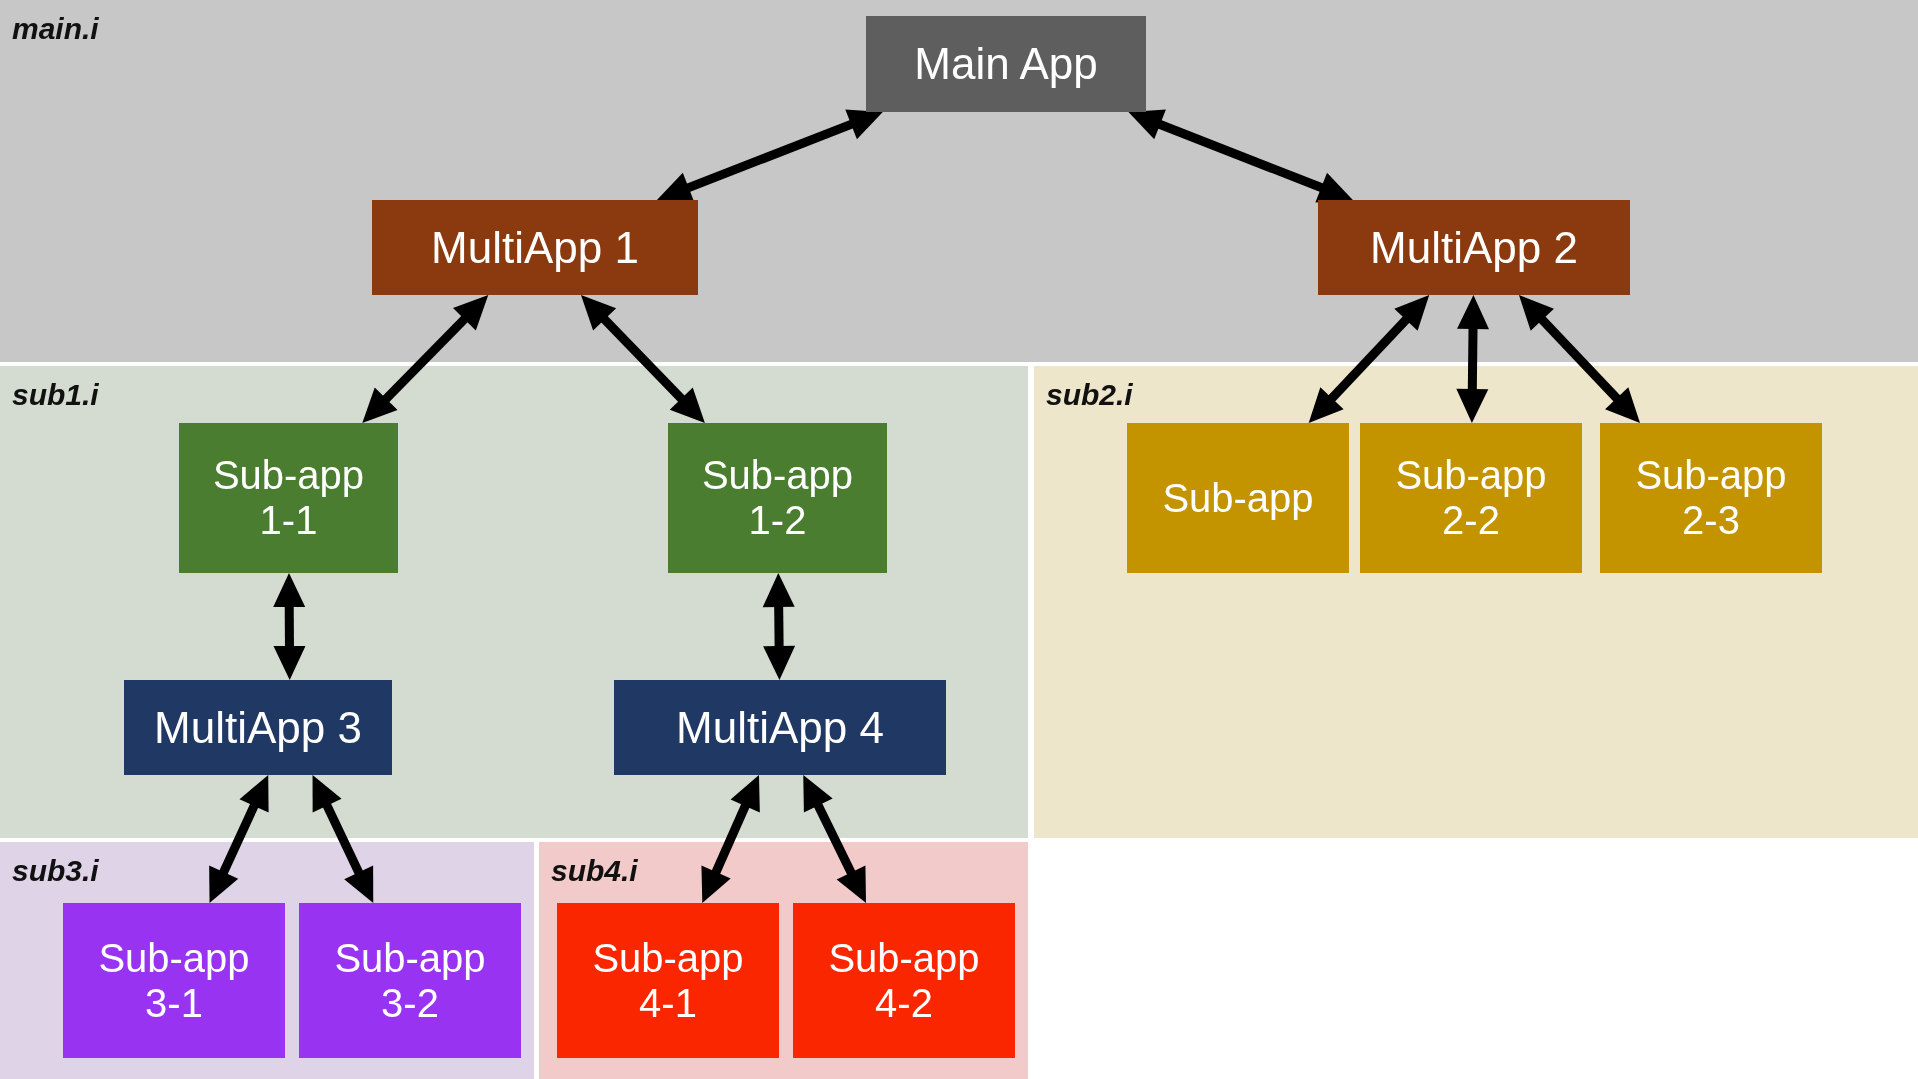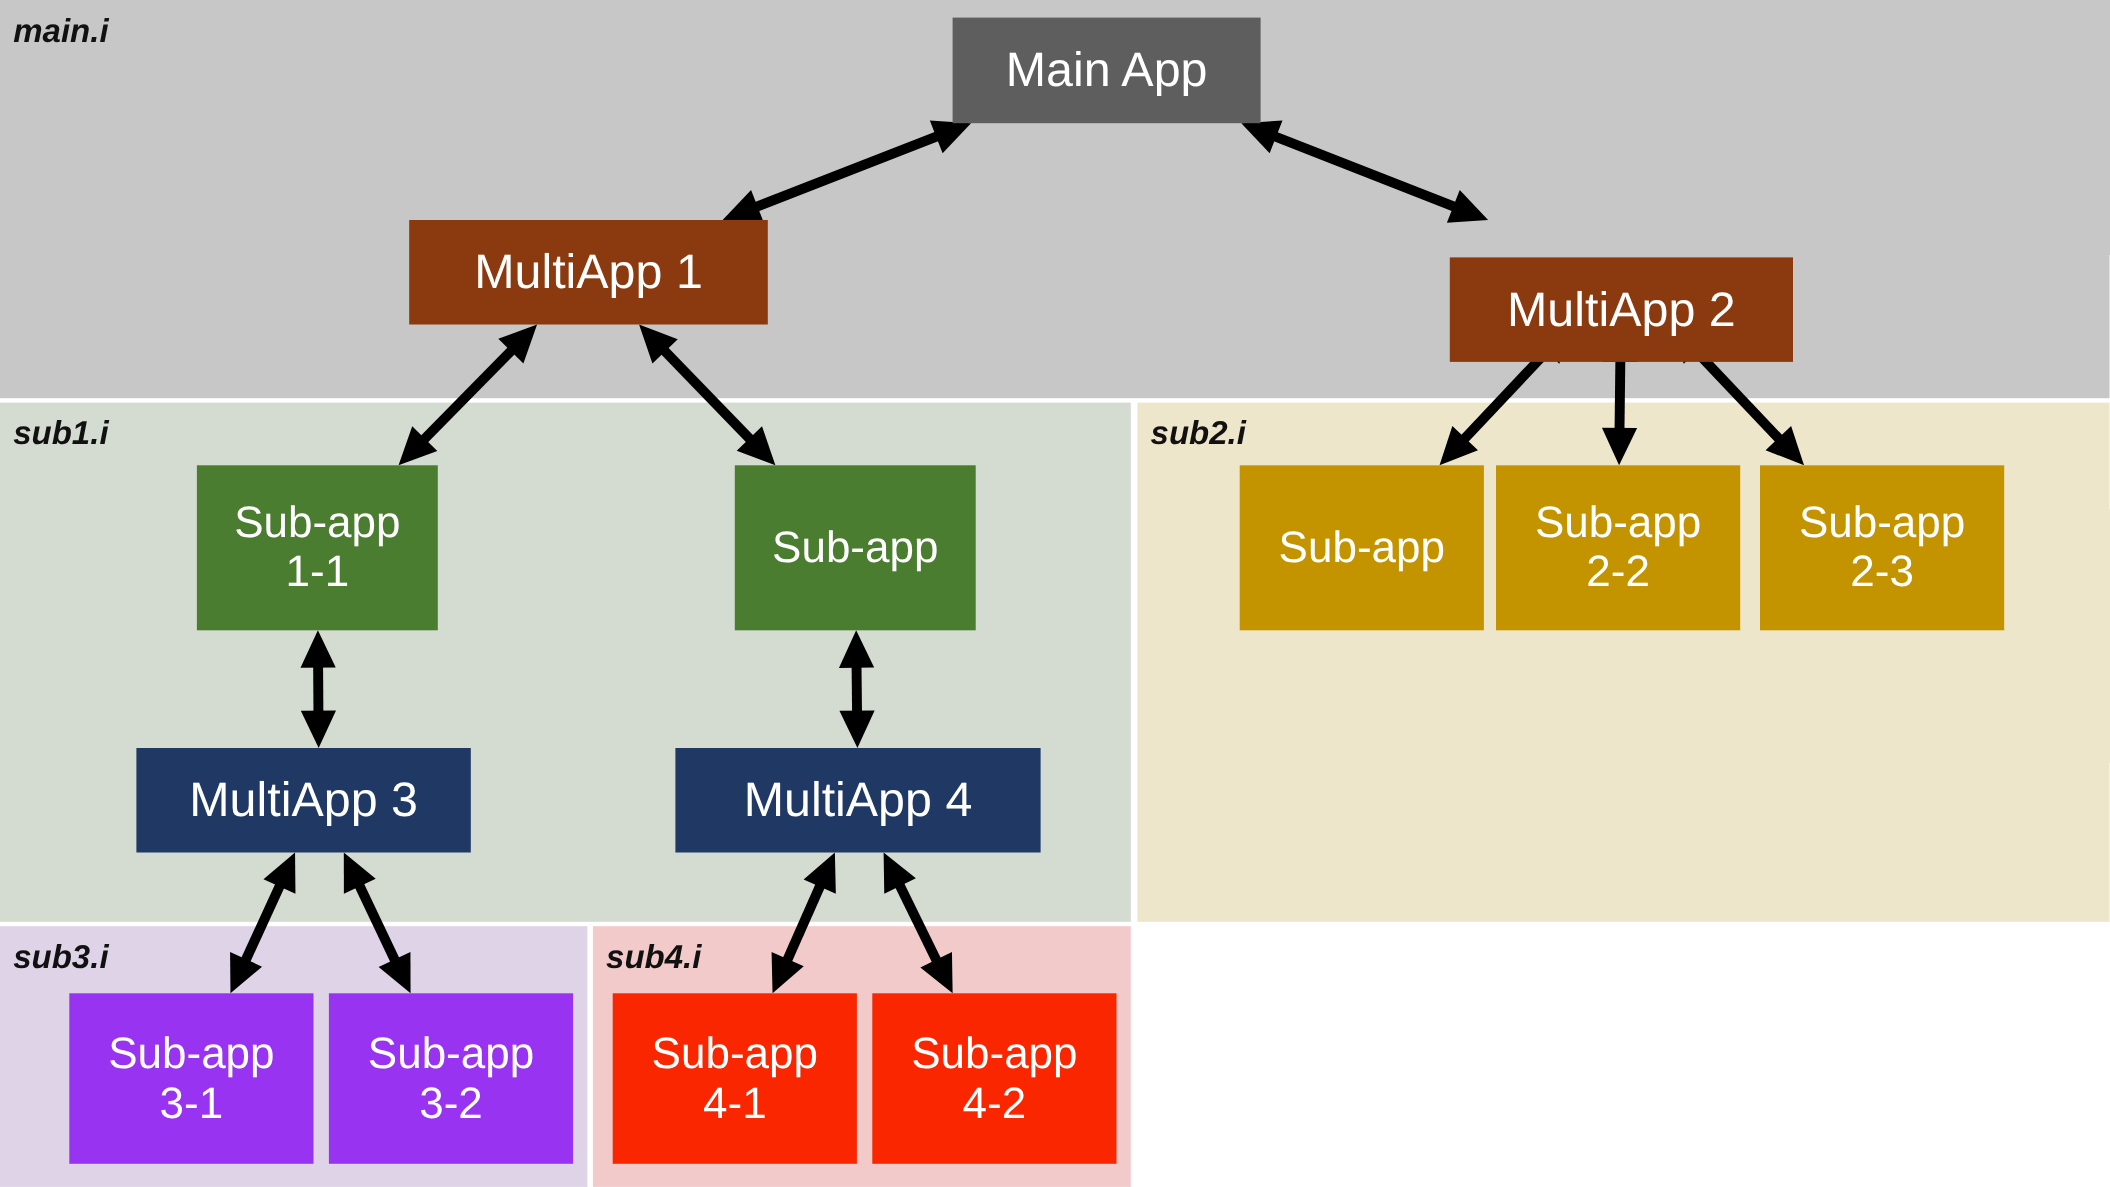--- a/index.html
+++ b/index.html
@@ -146,54 +146,55 @@
       <div class="node big" style="left: 866px; top: 16px; width: 280px; height: 96px; background: rgb(94, 94, 94); justify-content: center;">
         <div style="width: 100%;">
           <span>Main App</span>
         </div>
       </div>
       <div class="node big" style="left: 372px; top: 200px; width: 326px; height: 95px; background: rgb(138, 58, 14);">
         <div style="width: 100%;">
           <span>MultiApp 1</span>
         </div>
       </div>
-      <div class="node big" style="left: 1318px; top: 200px; width: 312px; height: 95px; background: rgb(138, 58, 14); margin-top: 34px;">
+      <div class="node big" style="left: 1318px; top: 200px; width: 312px; height: 95px; background: rgb(138, 58, 14);">
         <div style="width: 100%;">
           <span>MultiApp 2</span>
         </div>
       </div>
       <div class="node leaf" style="left: 179px; top: 423px; width: 219px; height: 150px; background: rgb(74, 125, 48);">
         <div style="width: 100%;">
           <span>Sub-app</span>
           <span>1-1</span>
         </div>
       </div>
       <div class="node leaf" style="left: 668px; top: 423px; width: 219px; height: 150px; background: rgb(74, 125, 48);">
         <div style="width: 100%;">
           <span>Sub-app</span>
+          <span>1-2</span>
         </div>
       </div>
       <div class="node leaf" style="left: 1127px; top: 423px; width: 222px; height: 150px; background: rgb(196, 148, 0);">
         <div style="width: 100%;">
           <span>Sub-app</span>
         </div>
       </div>
       <div class="node leaf" style="left: 1360px; top: 423px; width: 222px; height: 150px; background: rgb(196, 148, 0);">
         <div style="width: 100%;">
           <span>Sub-app</span>
           <span>2-2</span>
         </div>
       </div>
       <div class="node leaf" style="left: 1600px; top: 423px; width: 222px; height: 150px; background: rgb(196, 148, 0);">
         <div style="width: 100%;">
           <span>Sub-app</span>
           <span>2-3</span>
         </div>
       </div>
-      <div class="node big" style="left: 124px; top: 680px; width: 304px; height: 95px; background: rgb(31, 56, 100);">
+      <div class="node big" style="left: 124px; top: 680px; width: 268px; height: 95px; background: rgb(31, 56, 100);">
         <div style="width: 100%;">
           <span>MultiApp 3</span>
         </div>
       </div>
       <div class="node big" style="left: 614px; top: 680px; width: 332px; height: 95px; background: rgb(31, 56, 100);">
         <div style="width: 100%;">
           <span>MultiApp 4</span>
         </div>
       </div>
       <div class="node leaf" style="left: 63px; top: 903px; width: 222px; height: 155px; background: rgb(153, 51, 242);">

